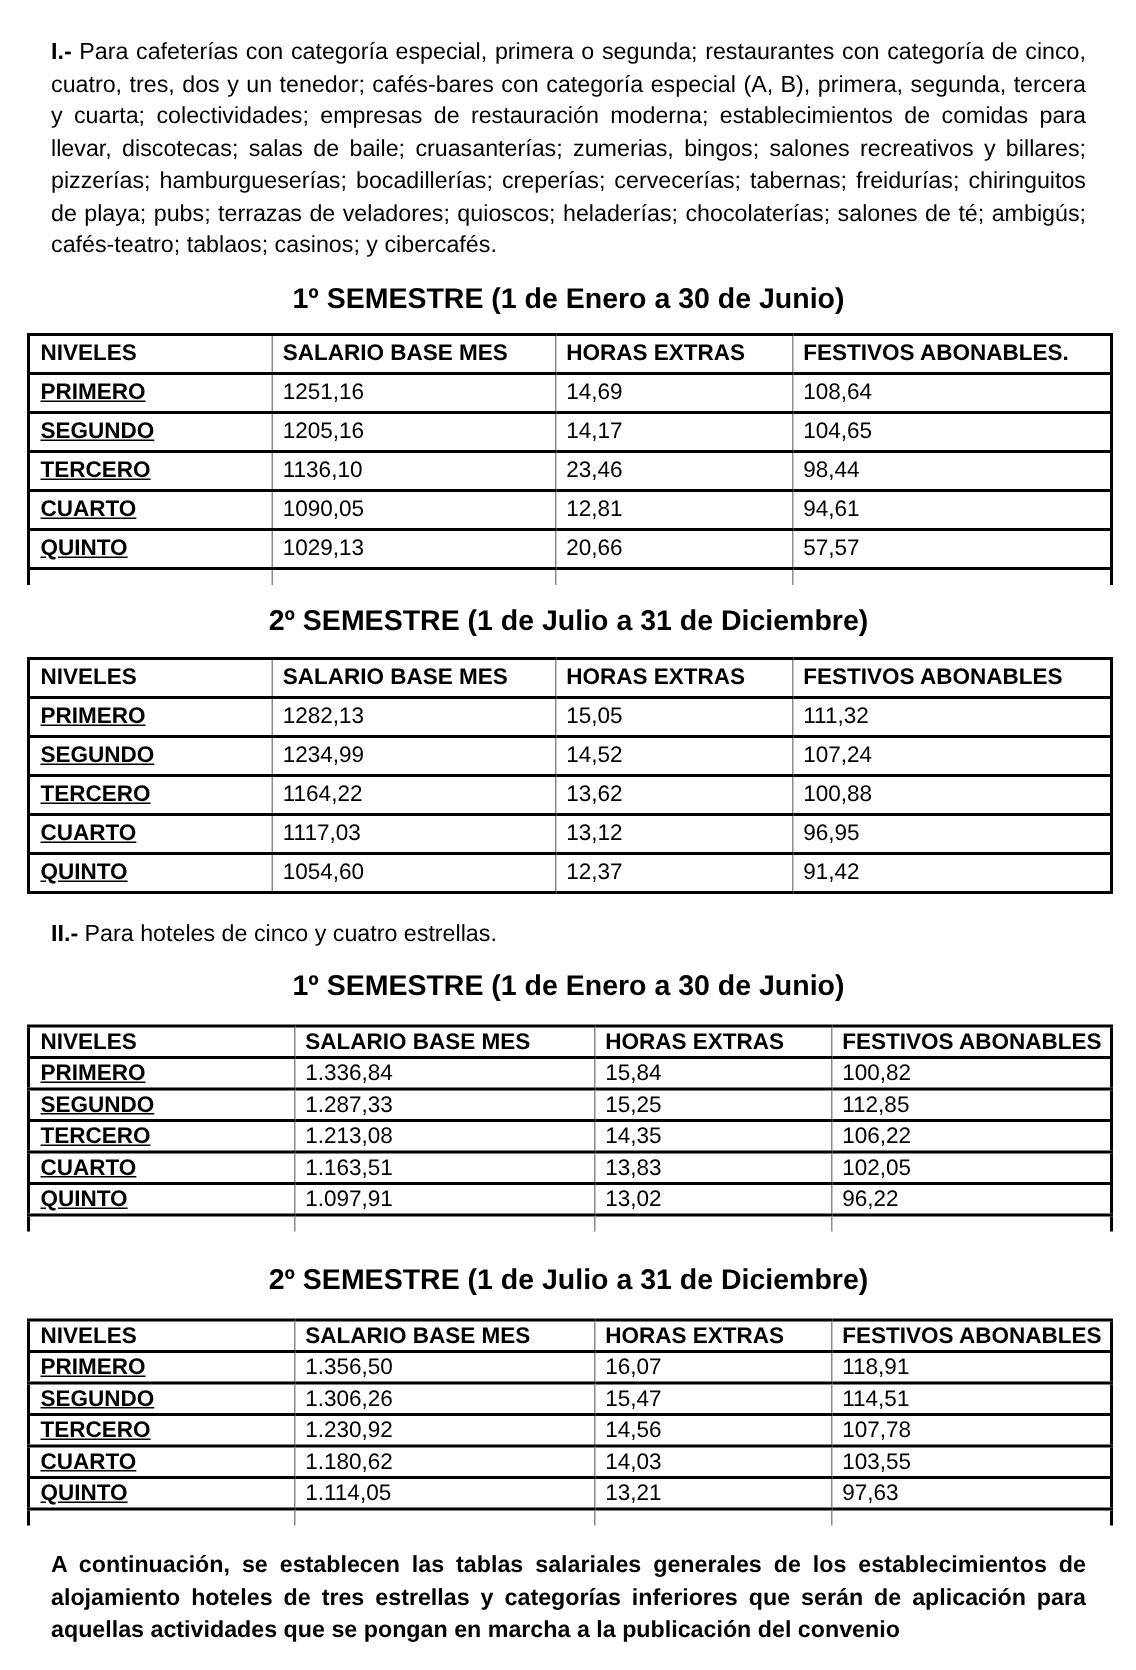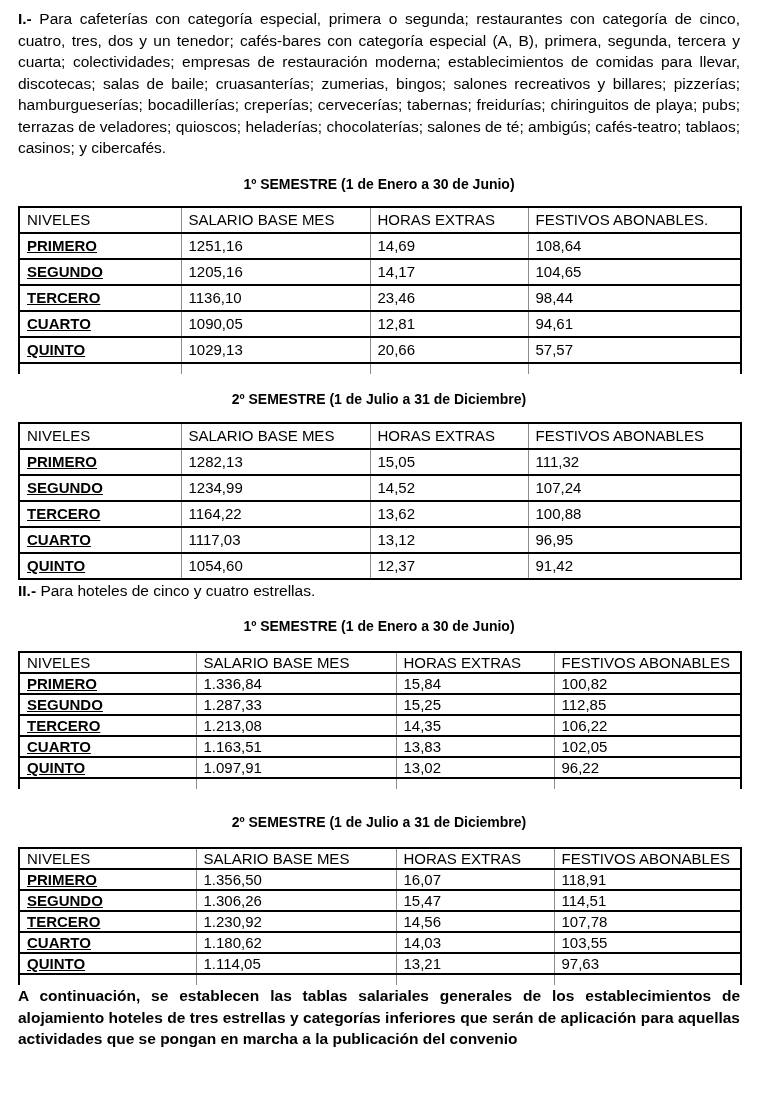--- a/index.html
+++ b/index.html
@@ -7,30 +7,30 @@
     width: 757px;
     height: 1113px;
     box-sizing: border-box;
     padding: 8px 17px 0 18px;
     color: #000000;
     font-family: "Liberation Sans", sans-serif;
     font-size: 15.5px;
     overflow: hidden;
   }
   p.justified {
-    margin: 0;
+    margin: 16px;
     text-align: justify;
     line-height: 21.5px;
   }
   .bold { font-weight: bold; }
   .heading {
     margin: 0;
     text-align: center;
     font-weight: bold;
-    font-size: 14px;
+    font-size: 19px;
     line-height: 18px;
   }
   .h-sem1a  { margin-top: 16px; }
   .t-first  { margin-top: 13px; }
   .h-sem2a  { margin-top: 16px; }
   .t-second { margin-top: 14px; }
   .p-sec2   { margin-top: 34px; }
   .h-sem1b  { margin-top: 16px; }
   .t-third  { margin-top: 16px; }
   .h-sem2b  { margin-top: 24px; }
@@ -47,21 +47,21 @@
   .tbl th, .tbl td {
     padding: 1px 6px 1px 7px;
     font-size: 15px;
     text-align: left;
     vertical-align: middle;
     border-top: 2px solid #000;
     border-bottom: 2px solid #000;
     overflow: hidden;
     white-space: nowrap;
   }
-  .tbl th { font-weight: normal; }
+  .tbl th { font-weight: bold; }
   .tbl td.lvl { font-weight: bold; text-decoration: underline; }
   .tbl th + th, .tbl td + td { border-left: 1px solid #8c8c8c; }
   .rows-26 tr { height: 26px; }
   .rows-21 tr { height: 21px; }
   .tbl tr.stub { height: 11px; }
   .tbl tr.stub td {
     border-bottom: none;
     border-top: 2px solid #000;
     padding: 0;
   }

